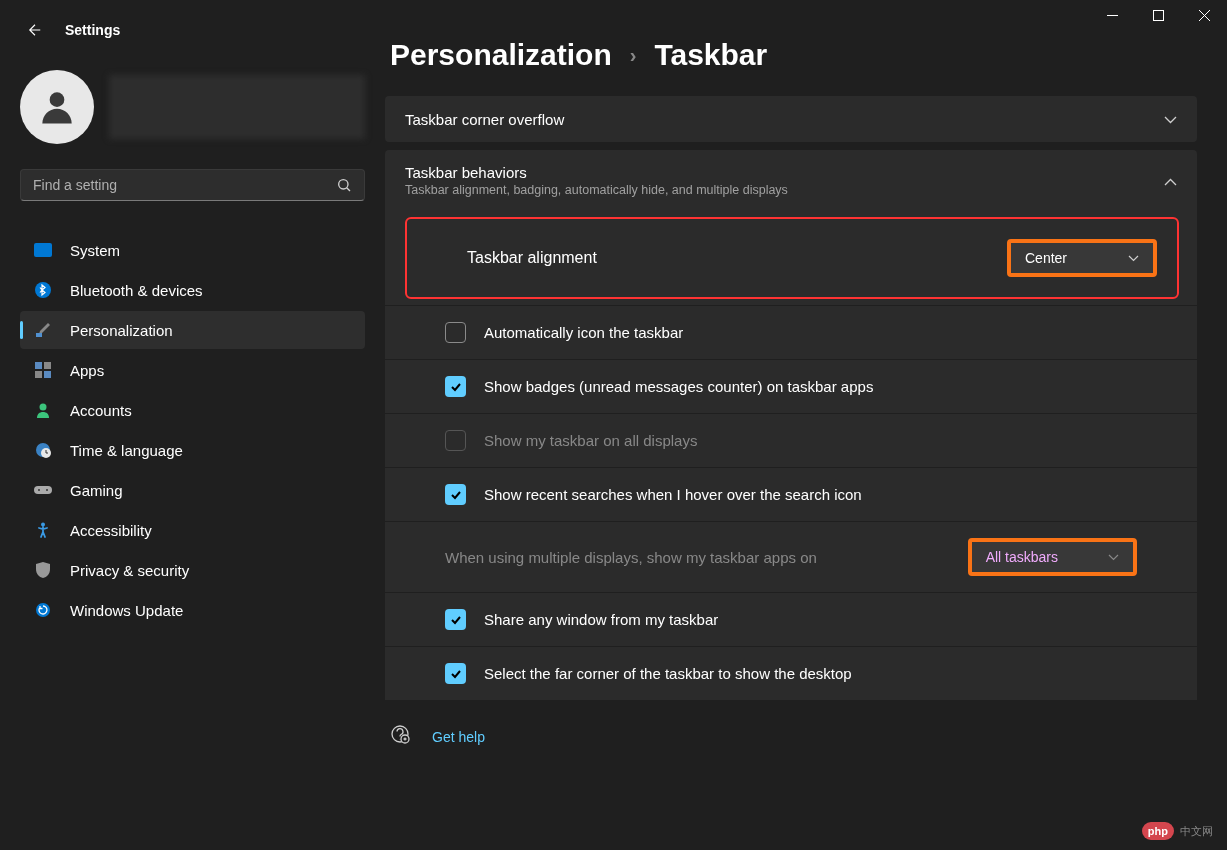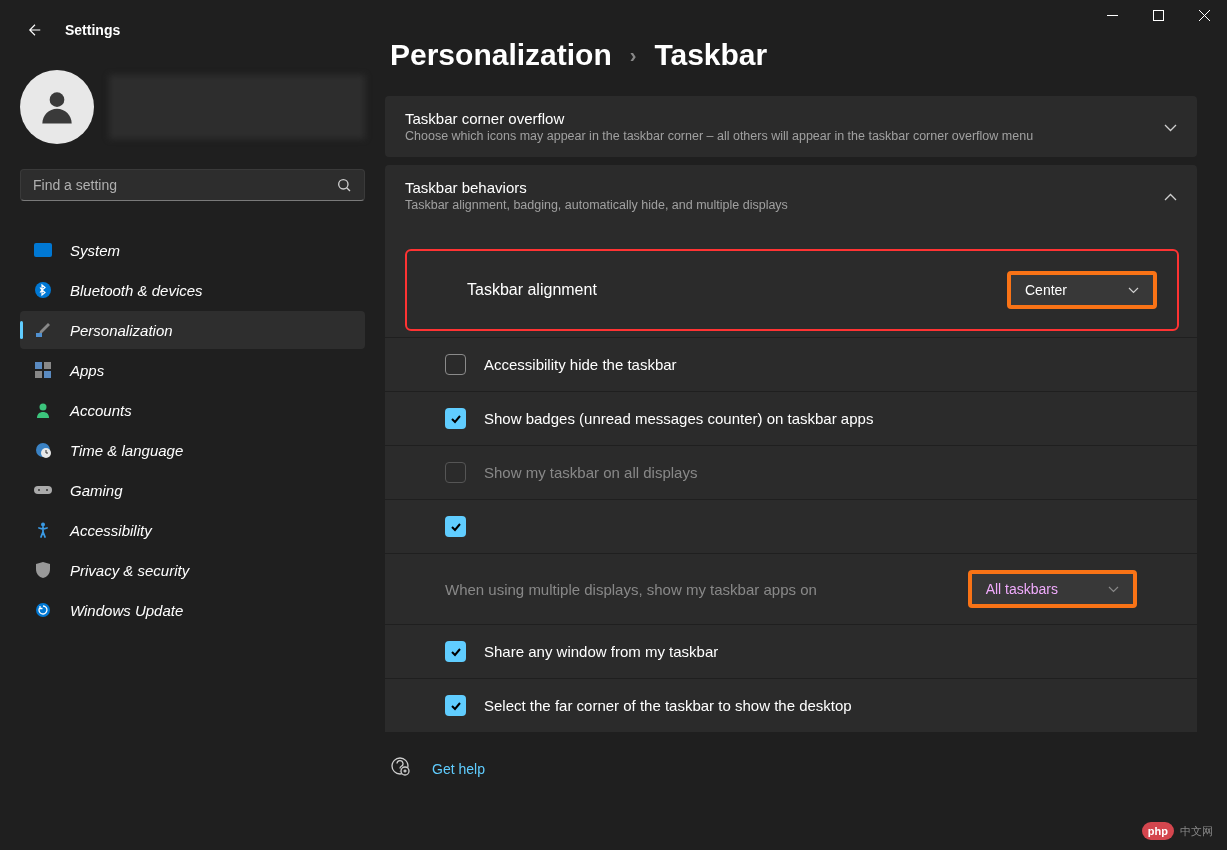--- a/index.html
+++ b/index.html
@@ -12,21 +12,21 @@
     
     .profile-row { display: flex; align-items: center; gap: 15px; margin-bottom: 25px; }
     .avatar { width: 74px; height: 74px; border-radius: 50%; background: #e8e8e8; display: flex; align-items: center; justify-content: center; flex-shrink: 0; }
     .avatar svg { width: 44px; height: 44px; }
     .profile-info { background: rgba(60,60,60,0.5); height: 64px; width: 260px; filter: blur(3px); }
     
     .search-box { background: #2d2d2d; border: 1px solid #3a3a3a; border-bottom: 1px solid #7a7a7a; border-radius: 4px; height: 32px; display: flex; align-items: center; padding: 0 12px; margin-bottom: 30px; }
     .search-box input { background: transparent; border: none; outline: none; color: #cfcfcf; font-size: 14px; flex: 1; }
     .search-box input::placeholder { color: #b0b0b0; }
     
-    .nav { display: flex; flex-direction: column; gap: 2px; font-style: italic; }
+    .nav { display: flex; flex-direction: column; gap: 2px; }
     .nav-item { display: flex; align-items: center; gap: 18px; padding: 10px 14px; border-radius: 4px; cursor: pointer; font-size: 15px; position: relative; }
     .nav-item.active { background: #2e2e2e; }
     .nav-item.active::before { content: ''; position: absolute; left: 0; top: 10px; bottom: 10px; width: 3px; background: #60cdff; border-radius: 2px; }
     .nav-icon { width: 18px; height: 18px; display: flex; align-items: center; justify-content: center; font-size: 16px; }
     
     .main { flex: 1; padding: 0; display: flex; flex-direction: column; overflow: hidden; }
     .window-controls { display: flex; justify-content: flex-end; height: 38px; }
     .window-btn { width: 46px; height: 30px; display: flex; align-items: center; justify-content: center; cursor: pointer; }
     
     .breadcrumb { display: flex; align-items: center; gap: 18px; font-size: 30px; font-weight: 600; margin-bottom: 24px; padding-left: 5px; }
@@ -37,21 +37,21 @@
     .card { background: #2b2b2b; border-radius: 4px; margin-bottom: 4px; }
     .card-header { padding: 14px 20px; display: flex; align-items: center; justify-content: space-between; cursor: pointer; }
     .card-title { font-size: 15px; font-weight: 400; }
     .card-sub { font-size: 12.5px; color: #a0a0a0; margin-top: 2px; }
     .chevron { color: #cfcfcf; }
     
     .sub-row { padding: 16px 60px 16px 60px; display: flex; align-items: center; justify-content: space-between; border-top: 1px solid #1f1f1f; font-size: 15px; background: #2b2b2b; }
     .sub-row.disabled { color: #888; }
     .sub-row .left { display: flex; align-items: center; gap: 18px; }
     
-    .highlight-row { border: 2.5px solid #ff3333; border-radius: 6px; padding: 20px 20px 20px 60px; margin: 23px 18px 6px 20px; display: flex; align-items: center; justify-content: space-between; }
+    .highlight-row { border: 2.5px solid #ff3333; border-radius: 6px; padding: 20px 20px 20px 60px; margin: 6px 18px 6px 20px; display: flex; align-items: center; justify-content: space-between; }
     
     .dropdown { background: #383838; border: 4px solid #f97316; border-radius: 4px; padding: 7px 14px; display: flex; align-items: center; gap: 50px; font-size: 14px; cursor: pointer; min-width: 150px; justify-content: space-between; }
     .dropdown.disabled { color: #f0abfc; }
     
     .checkbox { width: 21px; height: 21px; border-radius: 4px; display: flex; align-items: center; justify-content: center; flex-shrink: 0; }
     .checkbox.unchecked { border: 1.5px solid #8a8a8a; }
     .checkbox.checked { background: #60cdff; }
     .checkbox.checked svg { width: 14px; height: 14px; }
     .checkbox.disabled { border: 1.5px solid #555; }
     
@@ -213,21 +213,20 @@
     <span>Personalization</span>
     <span class="breadcrumb-sep">›</span>
     <span>Taskbar</span>
   </div>
 
   <div class="content">
     <div class="card">
       <div class="card-header">
         <div>
           <div class="card-title">Taskbar corner overflow</div>
-          <div class="card-sub">Choose which icons may appear in the taskbar corner – all others will appear in the taskbar corner overflow menu</div>
         </div>
         <span class="chevron"><svg width="13" height="8" viewBox="0 0 13 8" fill="none" stroke="#cfcfcf" stroke-width="1.3">
               <path d="M1 1l5.5 5.5L12 1"></path>
             </svg></span>
       </div>
     </div>
 
     <div style="height:4px"></div>
 
     <div class="card">
@@ -247,21 +246,21 @@
           <span>Center</span>
           <svg width="11" height="7" viewBox="0 0 11 7" fill="none" stroke="#cfcfcf" stroke-width="1.2">
               <path d="M1 1l4.5 4.5L10 1"></path>
             </svg>
         </div>
       </div>
 
       <div class="sub-row">
         <div class="left">
           <div class="checkbox unchecked"></div>
-          <span>Accessibility hide the taskbar</span>
+          <span>Automatically icon the taskbar</span>
         </div>
       </div>
 
       <div class="sub-row">
         <div class="left">
           <div class="checkbox checked">
               <svg viewBox="0 0 14 14" stroke="#000" stroke-width="2" fill="none">
                 <path d="M3 7l3 3 5-6"></path>
               </svg>
             </div>
@@ -276,20 +275,21 @@
         </div>
       </div>
 
       <div class="sub-row">
         <div class="left">
           <div class="checkbox checked">
               <svg viewBox="0 0 14 14" stroke="#000" stroke-width="2" fill="none">
                 <path d="M3 7l3 3 5-6"></path>
               </svg>
             </div>
+          <span>Show recent searches when I hover over the search icon</span>
         </div>
       </div>
 
       <div class="sub-row disabled">
         <div class="left">
           <span>When using multiple displays, show my taskbar apps on</span>
         </div>
         <div class="dropdown disabled">
           <span>All taskbars</span>
           <svg width="11" height="7" viewBox="0 0 11 7" fill="none" stroke="#888" stroke-width="1.2">

